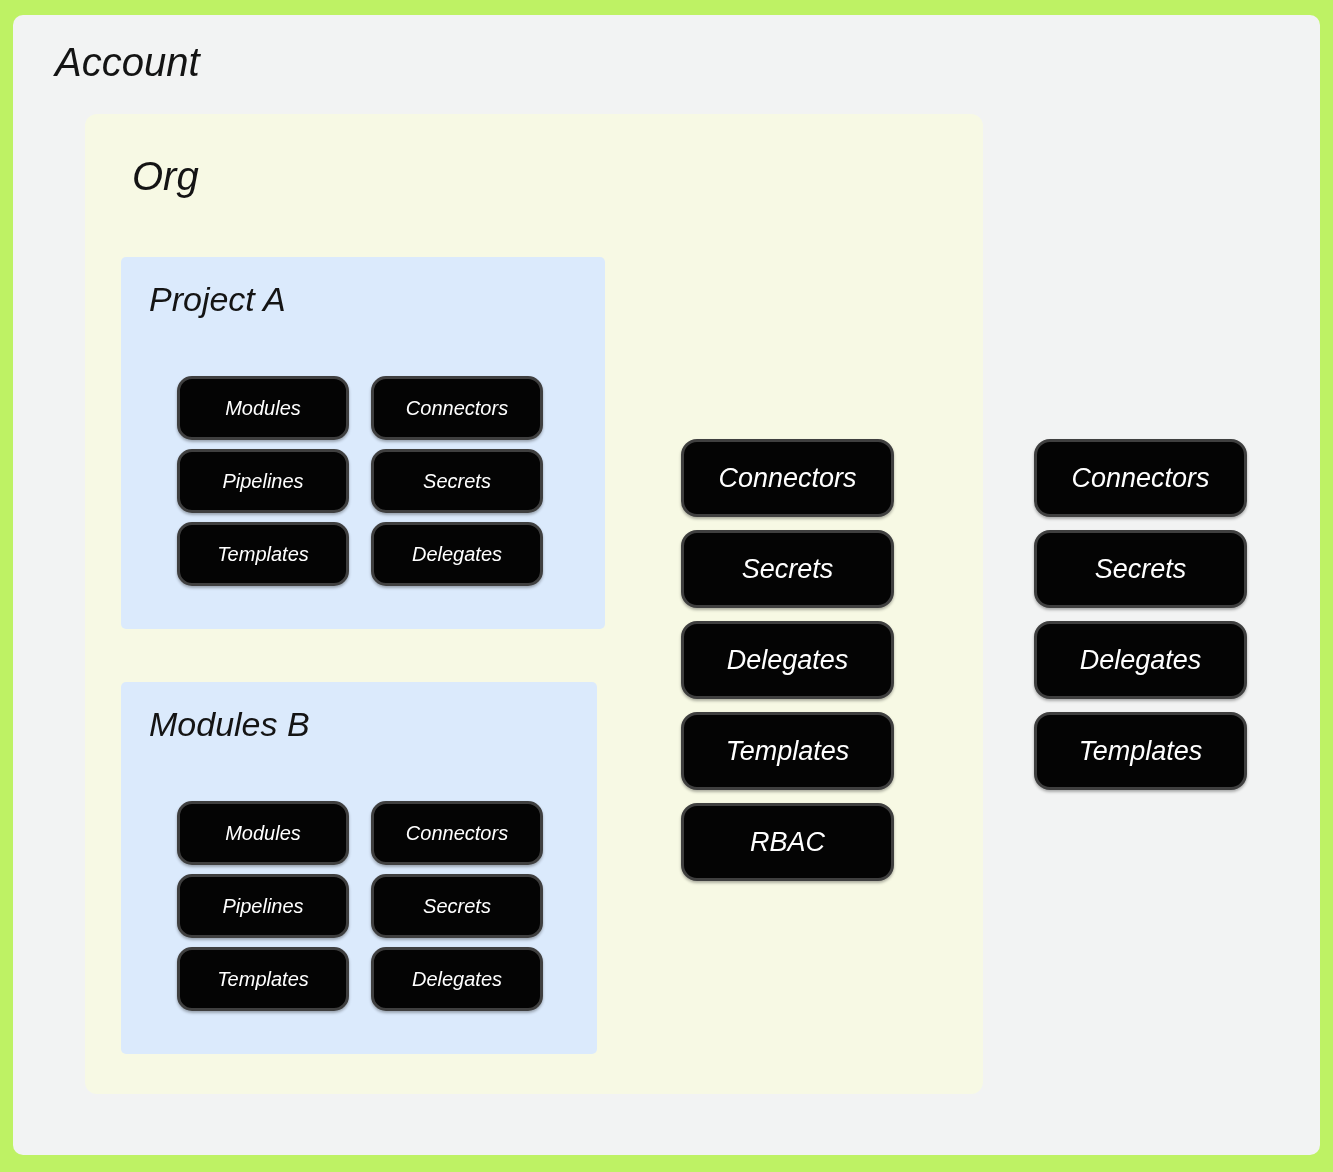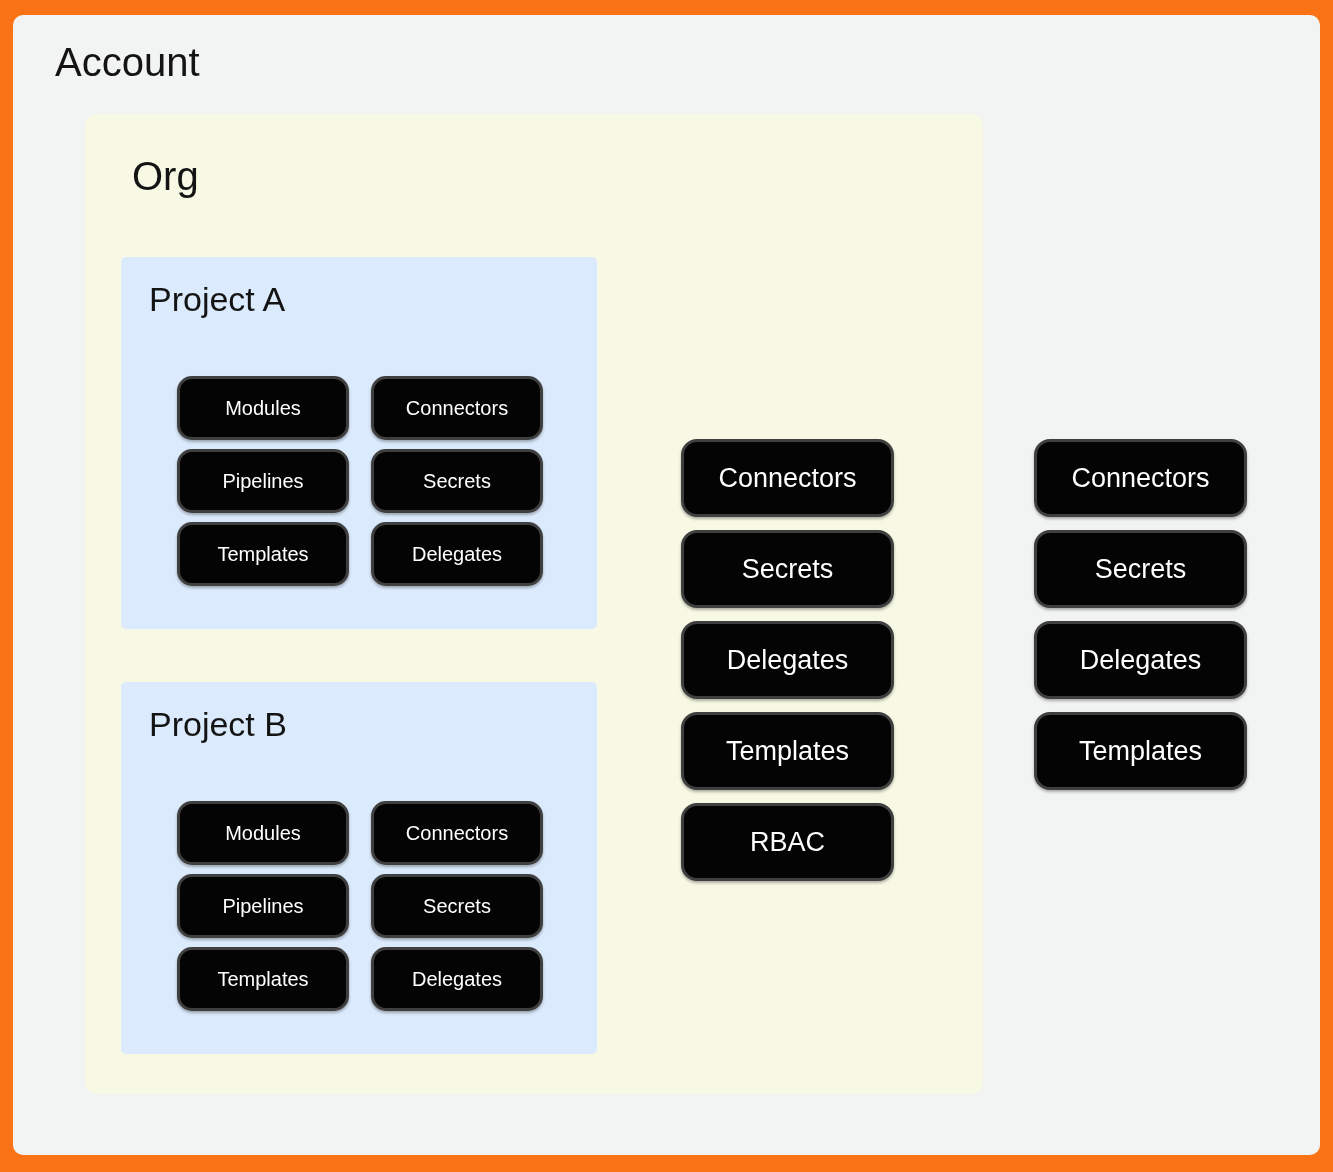--- a/index.html
+++ b/index.html
@@ -2,22 +2,23 @@
 <html><head>
 <meta charset="utf-8">
 <style>
   html, body { margin: 0; padding: 0; background: #ffffff; }
   body { font-family: "Liberation Sans", sans-serif; color: #141414; }
 
   .canvas {
     position: relative;
     width: 1333px;
     height: 1172px;
-    background: #f97316;
+    background: #bef264;
     overflow: hidden;
+    font-style: italic;
   }
 
   .account-box {
     position: absolute;
     left: 13px; top: 15px;
     width: 1307px; height: 1140px;
     background: #f2f3f3;
     border-radius: 10px;
   }
 
@@ -39,21 +40,21 @@
   }
   .org-title { left: 47px; top: 40px; font-size: 40px; }
 
   .project-box {
     position: absolute;
     left: 36px;
     width: 476px; height: 372px;
     background: #dbeafc;
     border-radius: 5px;
   }
-  .project-a { top: 143px; }
+  .project-a { top: 143px; padding-left: 8px; }
   .project-b { top: 568px; }
   .project-title { left: 28px; top: 24px; font-size: 34px; }
 
   .pill-grid {
     position: absolute;
     left: 56px; top: 119px;
     display: grid;
     grid-template-columns: 172px 172px;
     column-gap: 22px;
     row-gap: 9px;
@@ -108,21 +109,21 @@
           <div class="node node-sm">Modules</div>
           <div class="node node-sm">Connectors</div>
           <div class="node node-sm">Pipelines</div>
           <div class="node node-sm">Secrets</div>
           <div class="node node-sm">Templates</div>
           <div class="node node-sm">Delegates</div>
         </div>
       </div>
 
       <div class="project-box project-b">
-        <div class="box-title project-title">Project B</div>
+        <div class="box-title project-title">Modules B</div>
         <div class="pill-grid">
           <div class="node node-sm">Modules</div>
           <div class="node node-sm">Connectors</div>
           <div class="node node-sm">Pipelines</div>
           <div class="node node-sm">Secrets</div>
           <div class="node node-sm">Templates</div>
           <div class="node node-sm">Delegates</div>
         </div>
       </div>
 

